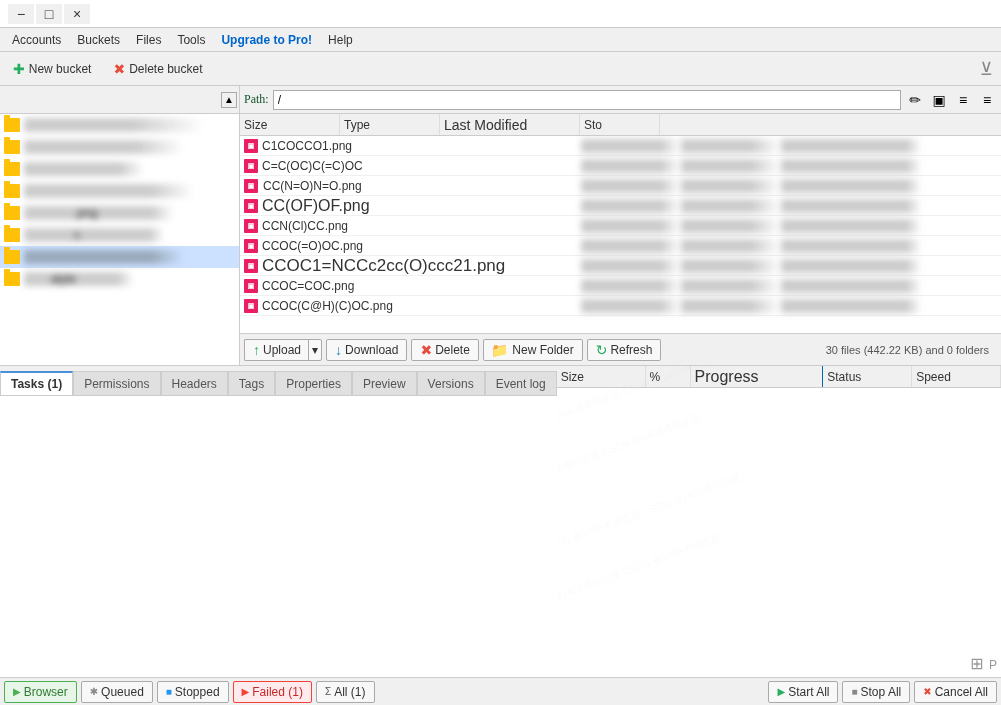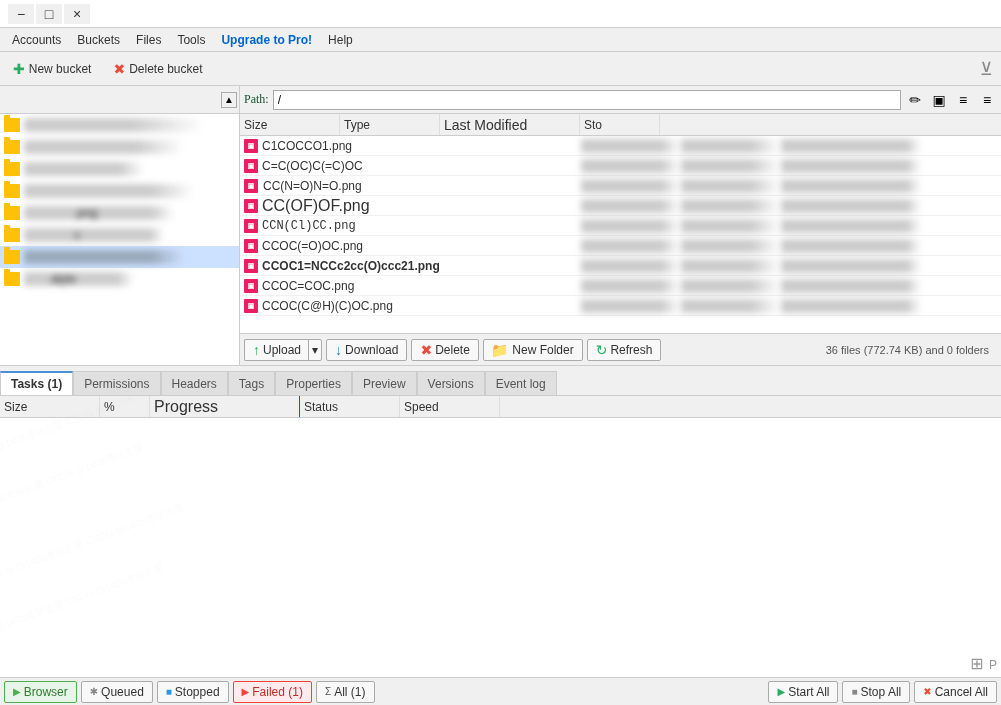--- a/index.html
+++ b/index.html
@@ -401,41 +401,41 @@
               <span style="font-size: 16px;">CC(OF)OF.png</span>
             </div>
             <div class="file-cell" style="width: 100px; filter: blur(3px); background: linear-gradient(90deg, rgb(204, 204, 204) 80%, transparent);">&nbsp;&nbsp;&nbsp;&nbsp;&nbsp;&nbsp;&nbsp;</div>
             <div class="file-cell" style="width: 100px; filter: blur(3px); background: linear-gradient(90deg, rgb(204, 204, 204) 70%, transparent);">&nbsp;&nbsp;&nbsp;&nbsp;&nbsp;&nbsp;&nbsp;</div>
             <div class="file-cell" style="width: 140px; filter: blur(3px); background: linear-gradient(90deg, rgb(204, 204, 204) 90%, transparent);">&nbsp;&nbsp;&nbsp;&nbsp;&nbsp;&nbsp;&nbsp;&nbsp;&nbsp;&nbsp;&nbsp;&nbsp;</div>
             <div class="file-cell" style="width: 80px;"></div>
           </div>
           <div class="file-row">
             <div class="file-cell file-icon-cell" style="flex: 2 1 0%; min-width: 280px; padding: 0px 4px; display: flex; align-items: center; gap: 4px;">
               <div class="png-icon" style="background: rgb(233, 30, 99); color: white; font-size: 7px;">▣</div>
-              <span style="font-size: 12px; font-family: Liberation Mono, monospace;">CCN(Cl)CC.png</span>
+              <span style="font-size: 12px;">CCN(Cl)CC.png</span>
             </div>
             <div class="file-cell" style="width: 100px; filter: blur(3px); background: linear-gradient(90deg, rgb(204, 204, 204) 80%, transparent);">&nbsp;&nbsp;&nbsp;&nbsp;&nbsp;&nbsp;&nbsp;</div>
             <div class="file-cell" style="width: 100px; filter: blur(3px); background: linear-gradient(90deg, rgb(204, 204, 204) 70%, transparent);">&nbsp;&nbsp;&nbsp;&nbsp;&nbsp;&nbsp;&nbsp;</div>
             <div class="file-cell" style="width: 140px; filter: blur(3px); background: linear-gradient(90deg, rgb(204, 204, 204) 90%, transparent);">&nbsp;&nbsp;&nbsp;&nbsp;&nbsp;&nbsp;&nbsp;&nbsp;&nbsp;&nbsp;&nbsp;&nbsp;</div>
             <div class="file-cell" style="width: 80px;"></div>
           </div>
           <div class="file-row">
             <div class="file-cell file-icon-cell" style="flex: 2 1 0%; min-width: 280px; padding: 0px 4px; display: flex; align-items: center; gap: 4px;">
               <div class="png-icon" style="background: rgb(233, 30, 99); color: white; font-size: 7px;">▣</div>
               <span style="font-size: 12px;">CCOC(=O)OC.png</span>
             </div>
             <div class="file-cell" style="width: 100px; filter: blur(3px); background: linear-gradient(90deg, rgb(204, 204, 204) 80%, transparent);">&nbsp;&nbsp;&nbsp;&nbsp;&nbsp;&nbsp;&nbsp;</div>
             <div class="file-cell" style="width: 100px; filter: blur(3px); background: linear-gradient(90deg, rgb(204, 204, 204) 70%, transparent);">&nbsp;&nbsp;&nbsp;&nbsp;&nbsp;&nbsp;&nbsp;</div>
             <div class="file-cell" style="width: 140px; filter: blur(3px); background: linear-gradient(90deg, rgb(204, 204, 204) 90%, transparent);">&nbsp;&nbsp;&nbsp;&nbsp;&nbsp;&nbsp;&nbsp;&nbsp;&nbsp;&nbsp;&nbsp;&nbsp;</div>
             <div class="file-cell" style="width: 80px;"></div>
           </div>
           <div class="file-row">
             <div class="file-cell file-icon-cell" style="flex: 2 1 0%; min-width: 280px; padding: 0px 4px; display: flex; align-items: center; gap: 4px;">
               <div class="png-icon" style="background: rgb(233, 30, 99); color: white; font-size: 7px;">▣</div>
-              <span style="font-size: 12px; font-weight: bold;">CCOC1=NCCc2cc(O)ccc21.png</span>
+              <span style="font-size: 17px;">CCOC1=NCCc2cc(O)ccc21.png</span>
             </div>
             <div class="file-cell" style="width: 100px; filter: blur(3px); background: linear-gradient(90deg, rgb(204, 204, 204) 80%, transparent);">&nbsp;&nbsp;&nbsp;&nbsp;&nbsp;&nbsp;&nbsp;</div>
             <div class="file-cell" style="width: 100px; filter: blur(3px); background: linear-gradient(90deg, rgb(204, 204, 204) 70%, transparent);">&nbsp;&nbsp;&nbsp;&nbsp;&nbsp;&nbsp;&nbsp;</div>
             <div class="file-cell" style="width: 140px; filter: blur(3px); background: linear-gradient(90deg, rgb(204, 204, 204) 90%, transparent);">&nbsp;&nbsp;&nbsp;&nbsp;&nbsp;&nbsp;&nbsp;&nbsp;&nbsp;&nbsp;&nbsp;&nbsp;</div>
             <div class="file-cell" style="width: 80px;"></div>
           </div>
           <div class="file-row">
             <div class="file-cell file-icon-cell" style="flex: 2 1 0%; min-width: 280px; padding: 0px 4px; display: flex; align-items: center; gap: 4px;">
               <div class="png-icon" style="background: rgb(233, 30, 99); color: white; font-size: 7px;">▣</div>
               <span style="font-size: 12px;">CCOC=COC.png</span>
@@ -484,27 +484,27 @@
           <span class="folder-new">📁</span>
           <span>New Folder</span>
         </button>
 
         <button class="ct-btn">
           <span class="refresh-icon">↻</span>
           <span>Refresh</span>
         </button>
 
       </div>
-      <div style="font-size:11px; color:#555; padding-right:8px;">36 files (772.74 KB) and 0 folders</div>
+      <div style="font-size:11px; color:#555; padding-right:8px;">30 files (442.22 KB) and 0 folders</div>
     </div>
 
   </div>
 </div>
 
-<div id="lower-section" style="height:calc(705px - 28px - 24px - 34px - 280px - 28px); display:flex; flex-direction:column; background:white;">
+<div id="lower-section" style="height:calc(705px - 28px - 24px - 34px - 280px - 28px); display:flex; flex-direction:row; background:white;">
 
   <div id="tabs-bar" style="height:30px; background:#f0f0f0; border-bottom:1px solid #ccc; display:flex; align-items:flex-end;">
     <div class="tab active">Tasks (1)</div>
     <div class="tab">Permissions</div>
     <div class="tab">Headers</div>
     <div class="tab">Tags</div>
     <div class="tab">Properties</div>
     <div class="tab">Preview</div>
     <div class="tab">Versions</div>
     <div class="tab">Event log</div>

